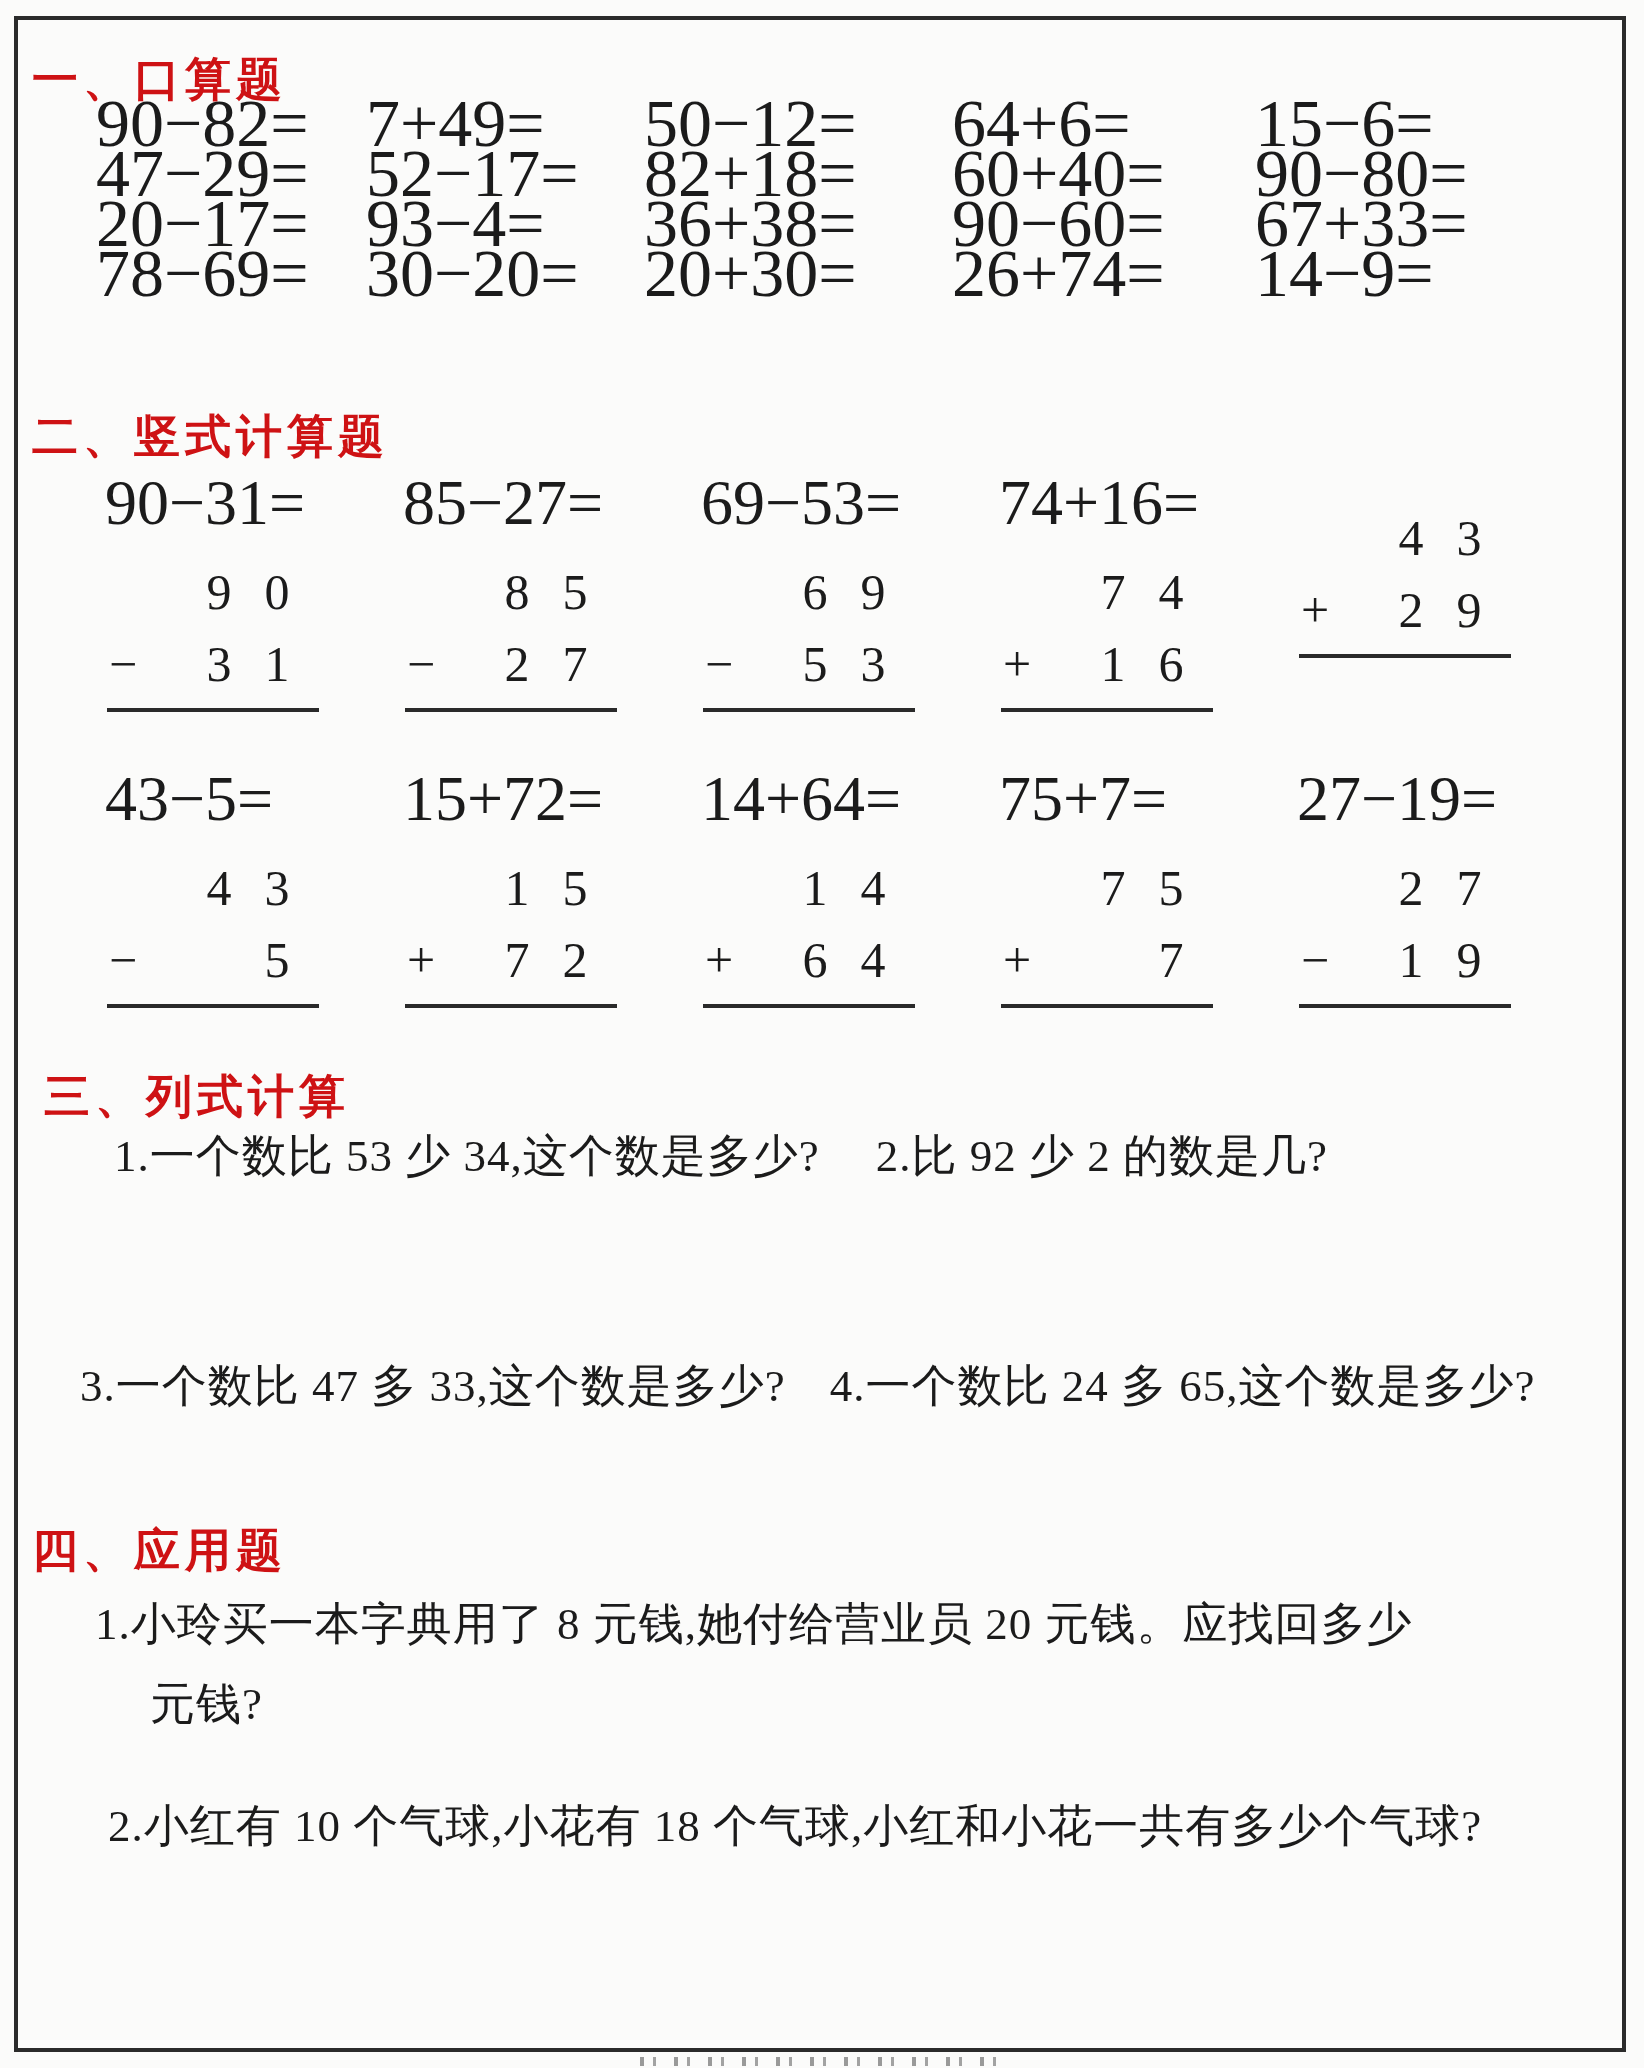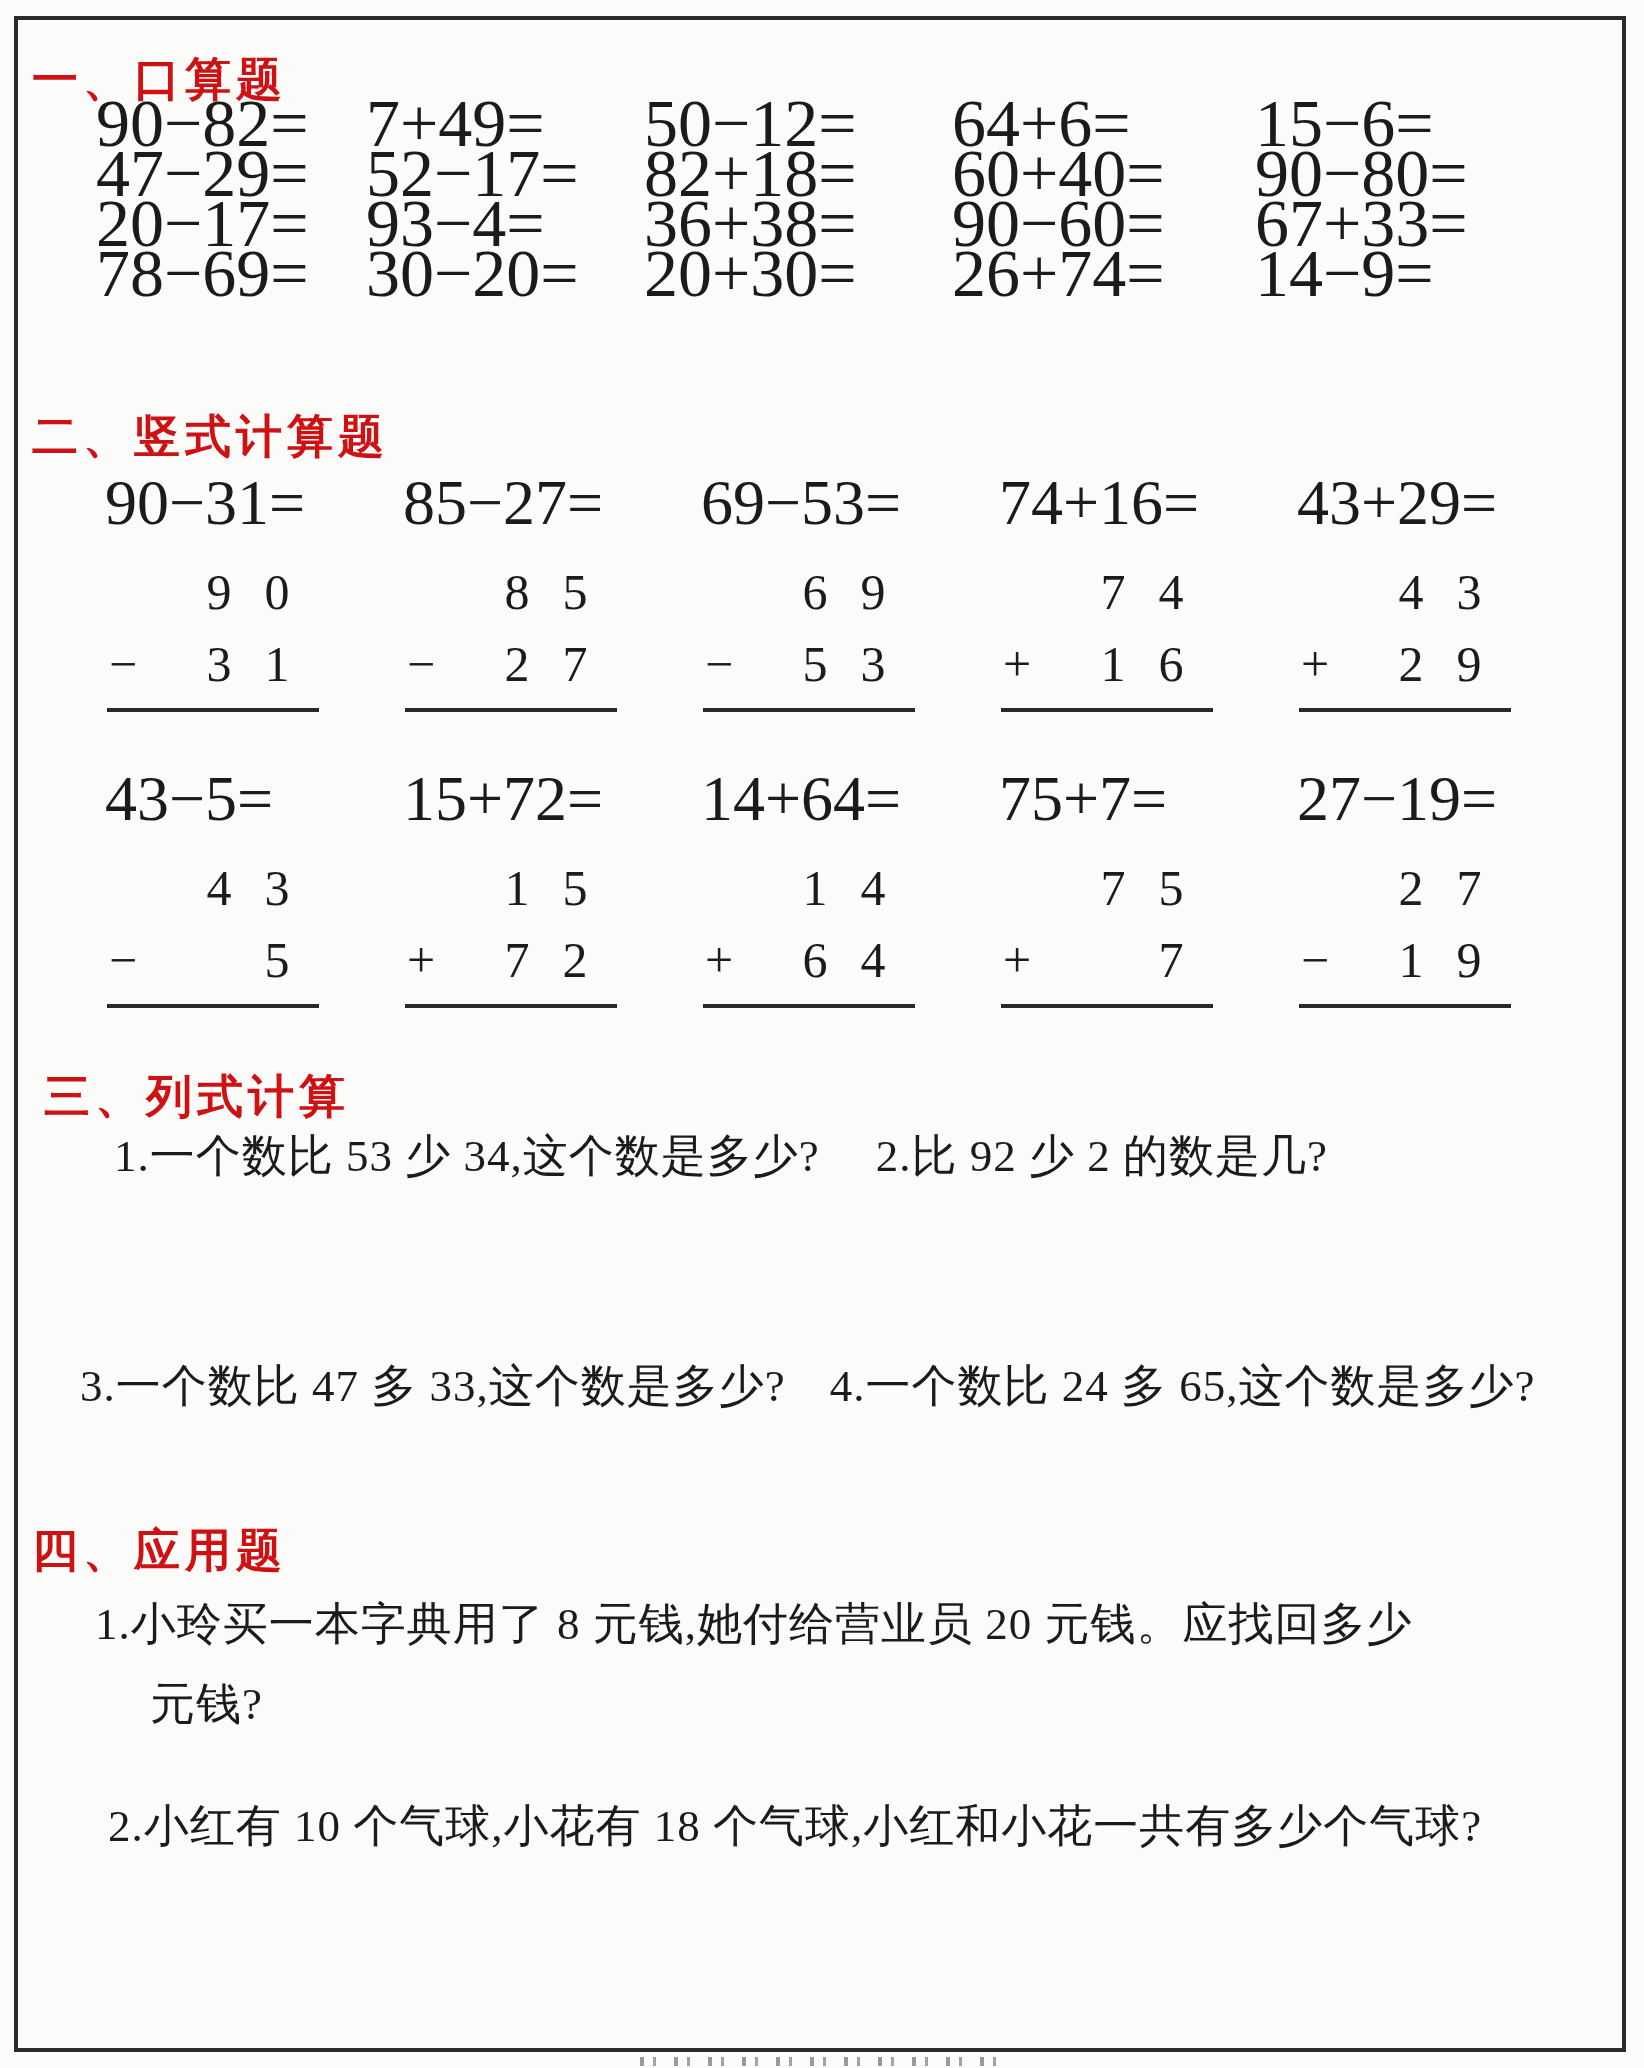--- a/index.html
+++ b/index.html
@@ -133,21 +133,20 @@
       <span class="vop"></span>
       <span class="vd">7</span>
       <span class="vd">4</span>
       <span class="vop">+</span>
       <span class="vd">1</span>
       <span class="vd">6</span>
     </div>
     <div class="vline"></div>
   </div>
   <div class="vcalc">
-    <div class="vhead">43+29=</div>
     <div class="vgrid">
       <span class="vop"></span>
       <span class="vd">4</span>
       <span class="vd">3</span>
       <span class="vop">+</span>
       <span class="vd">2</span>
       <span class="vd">9</span>
     </div>
     <div class="vline"></div>
   </div>

